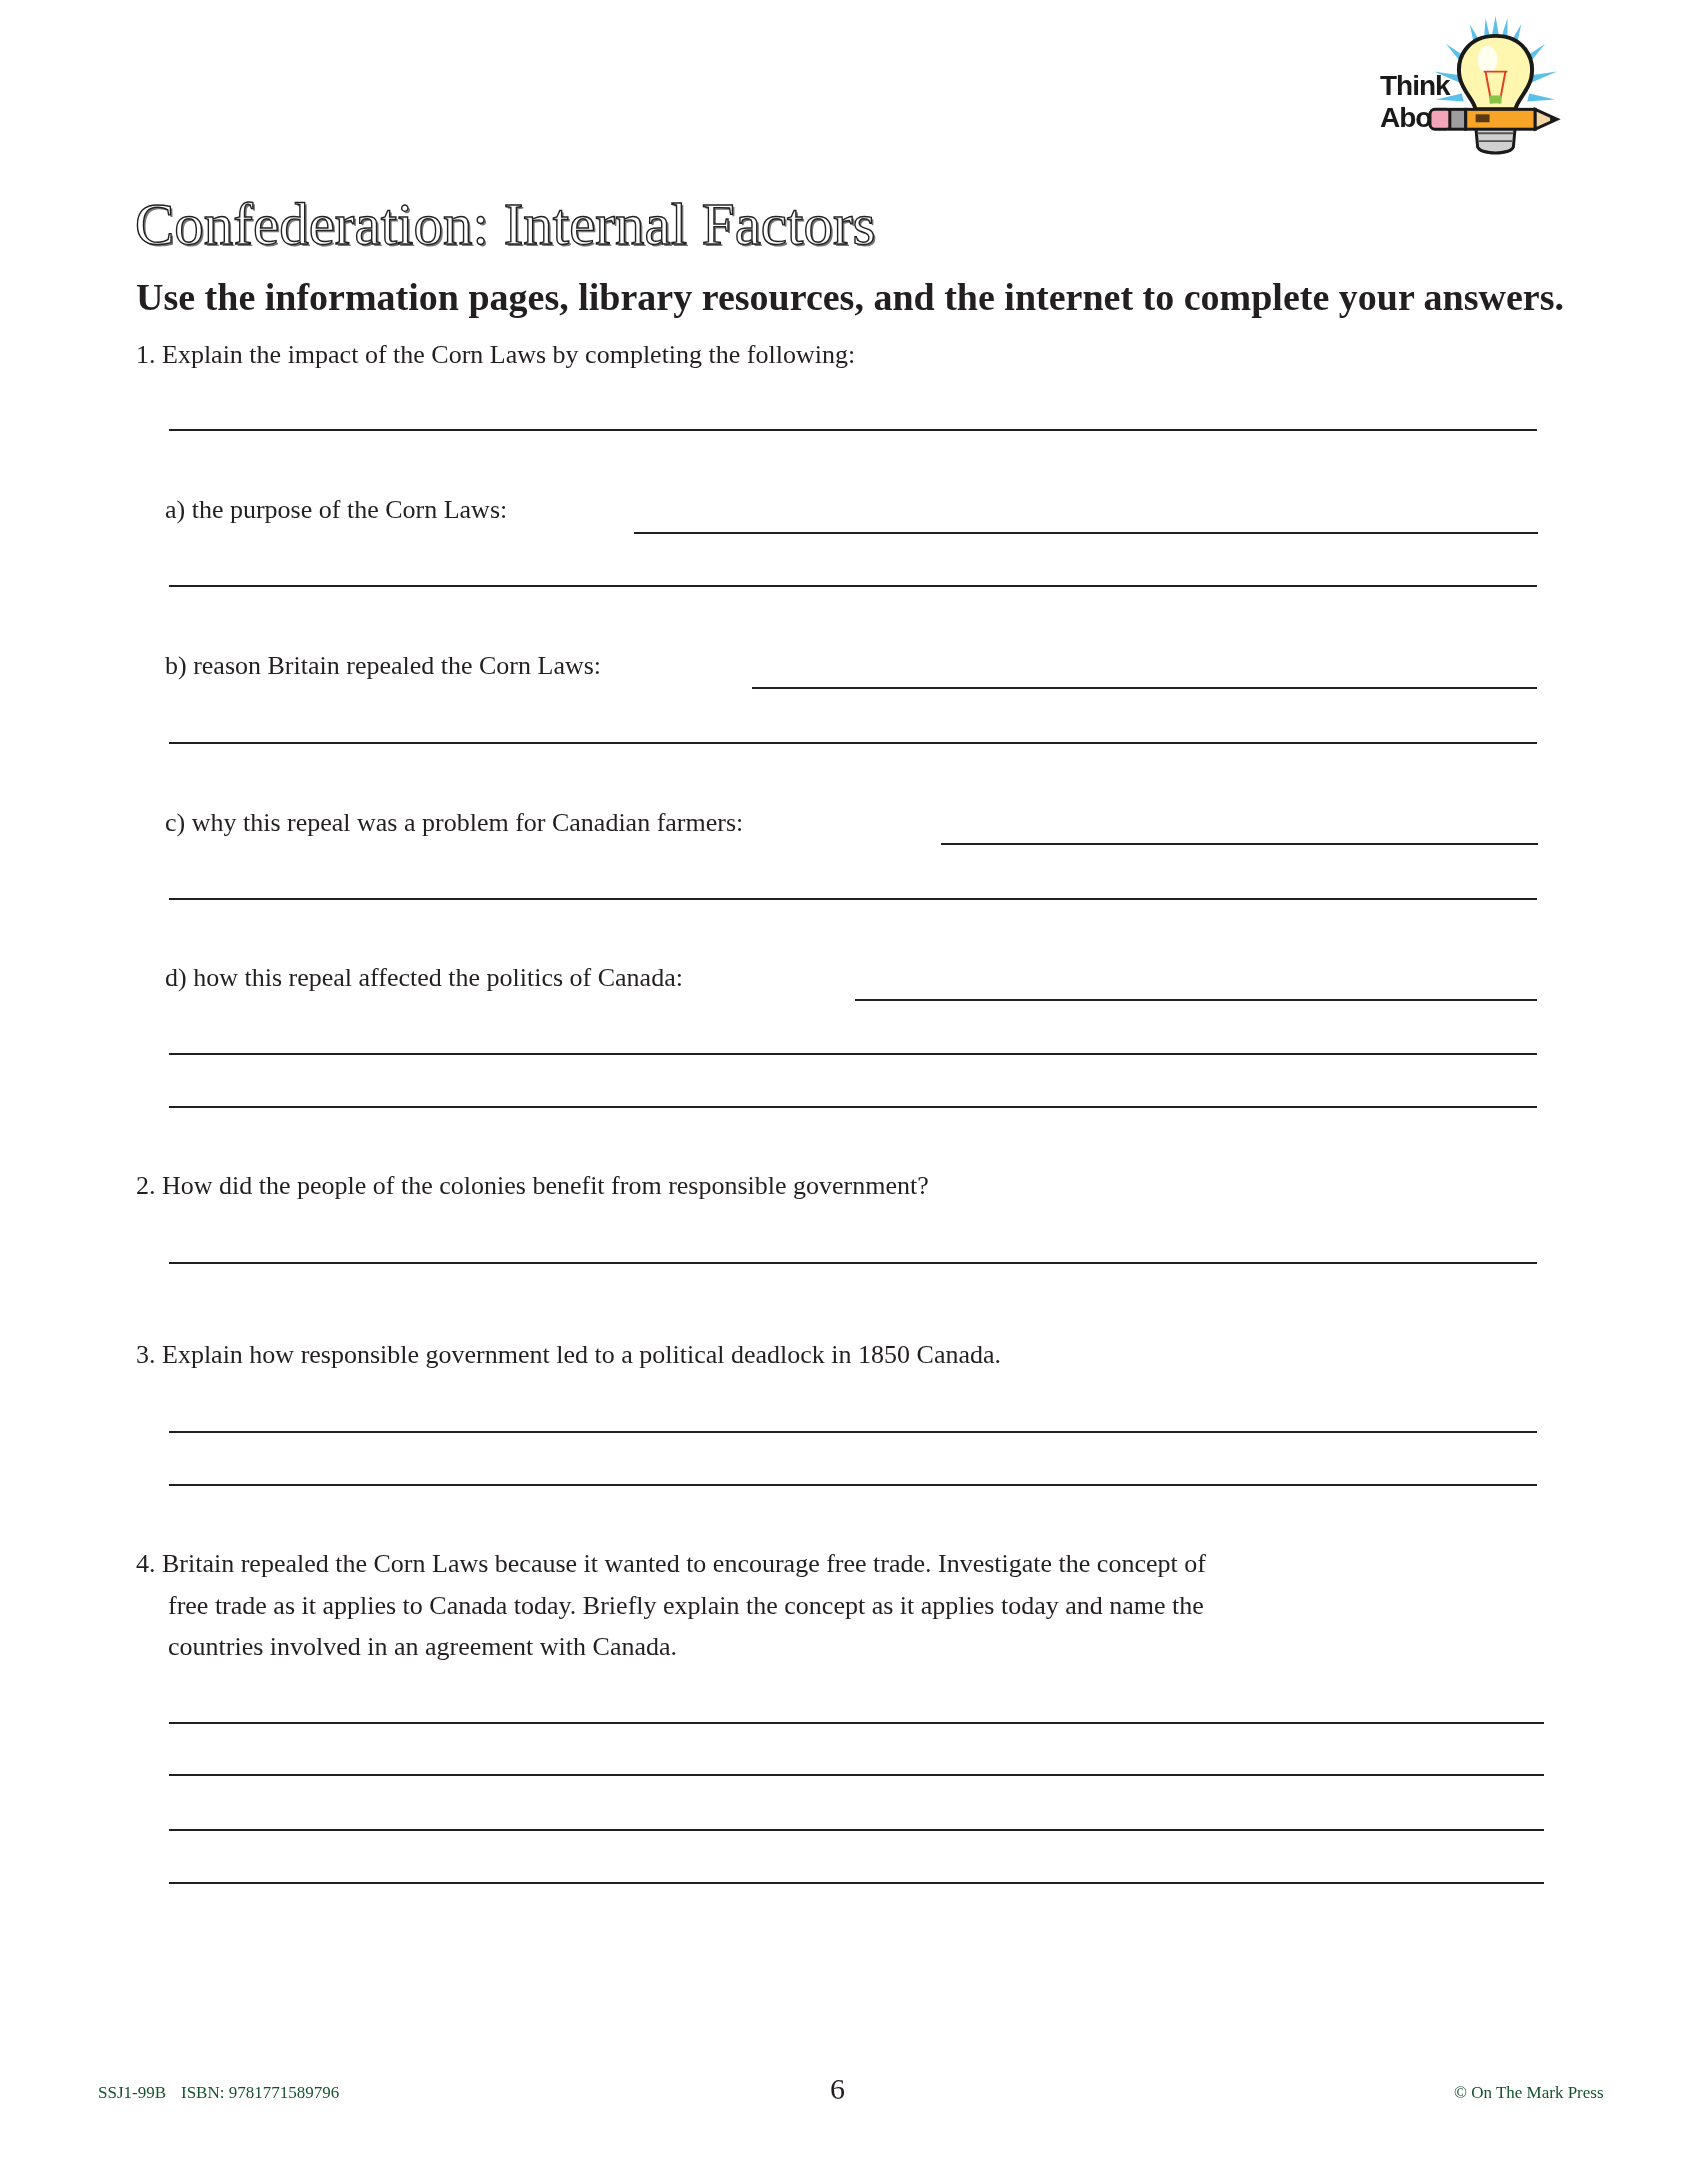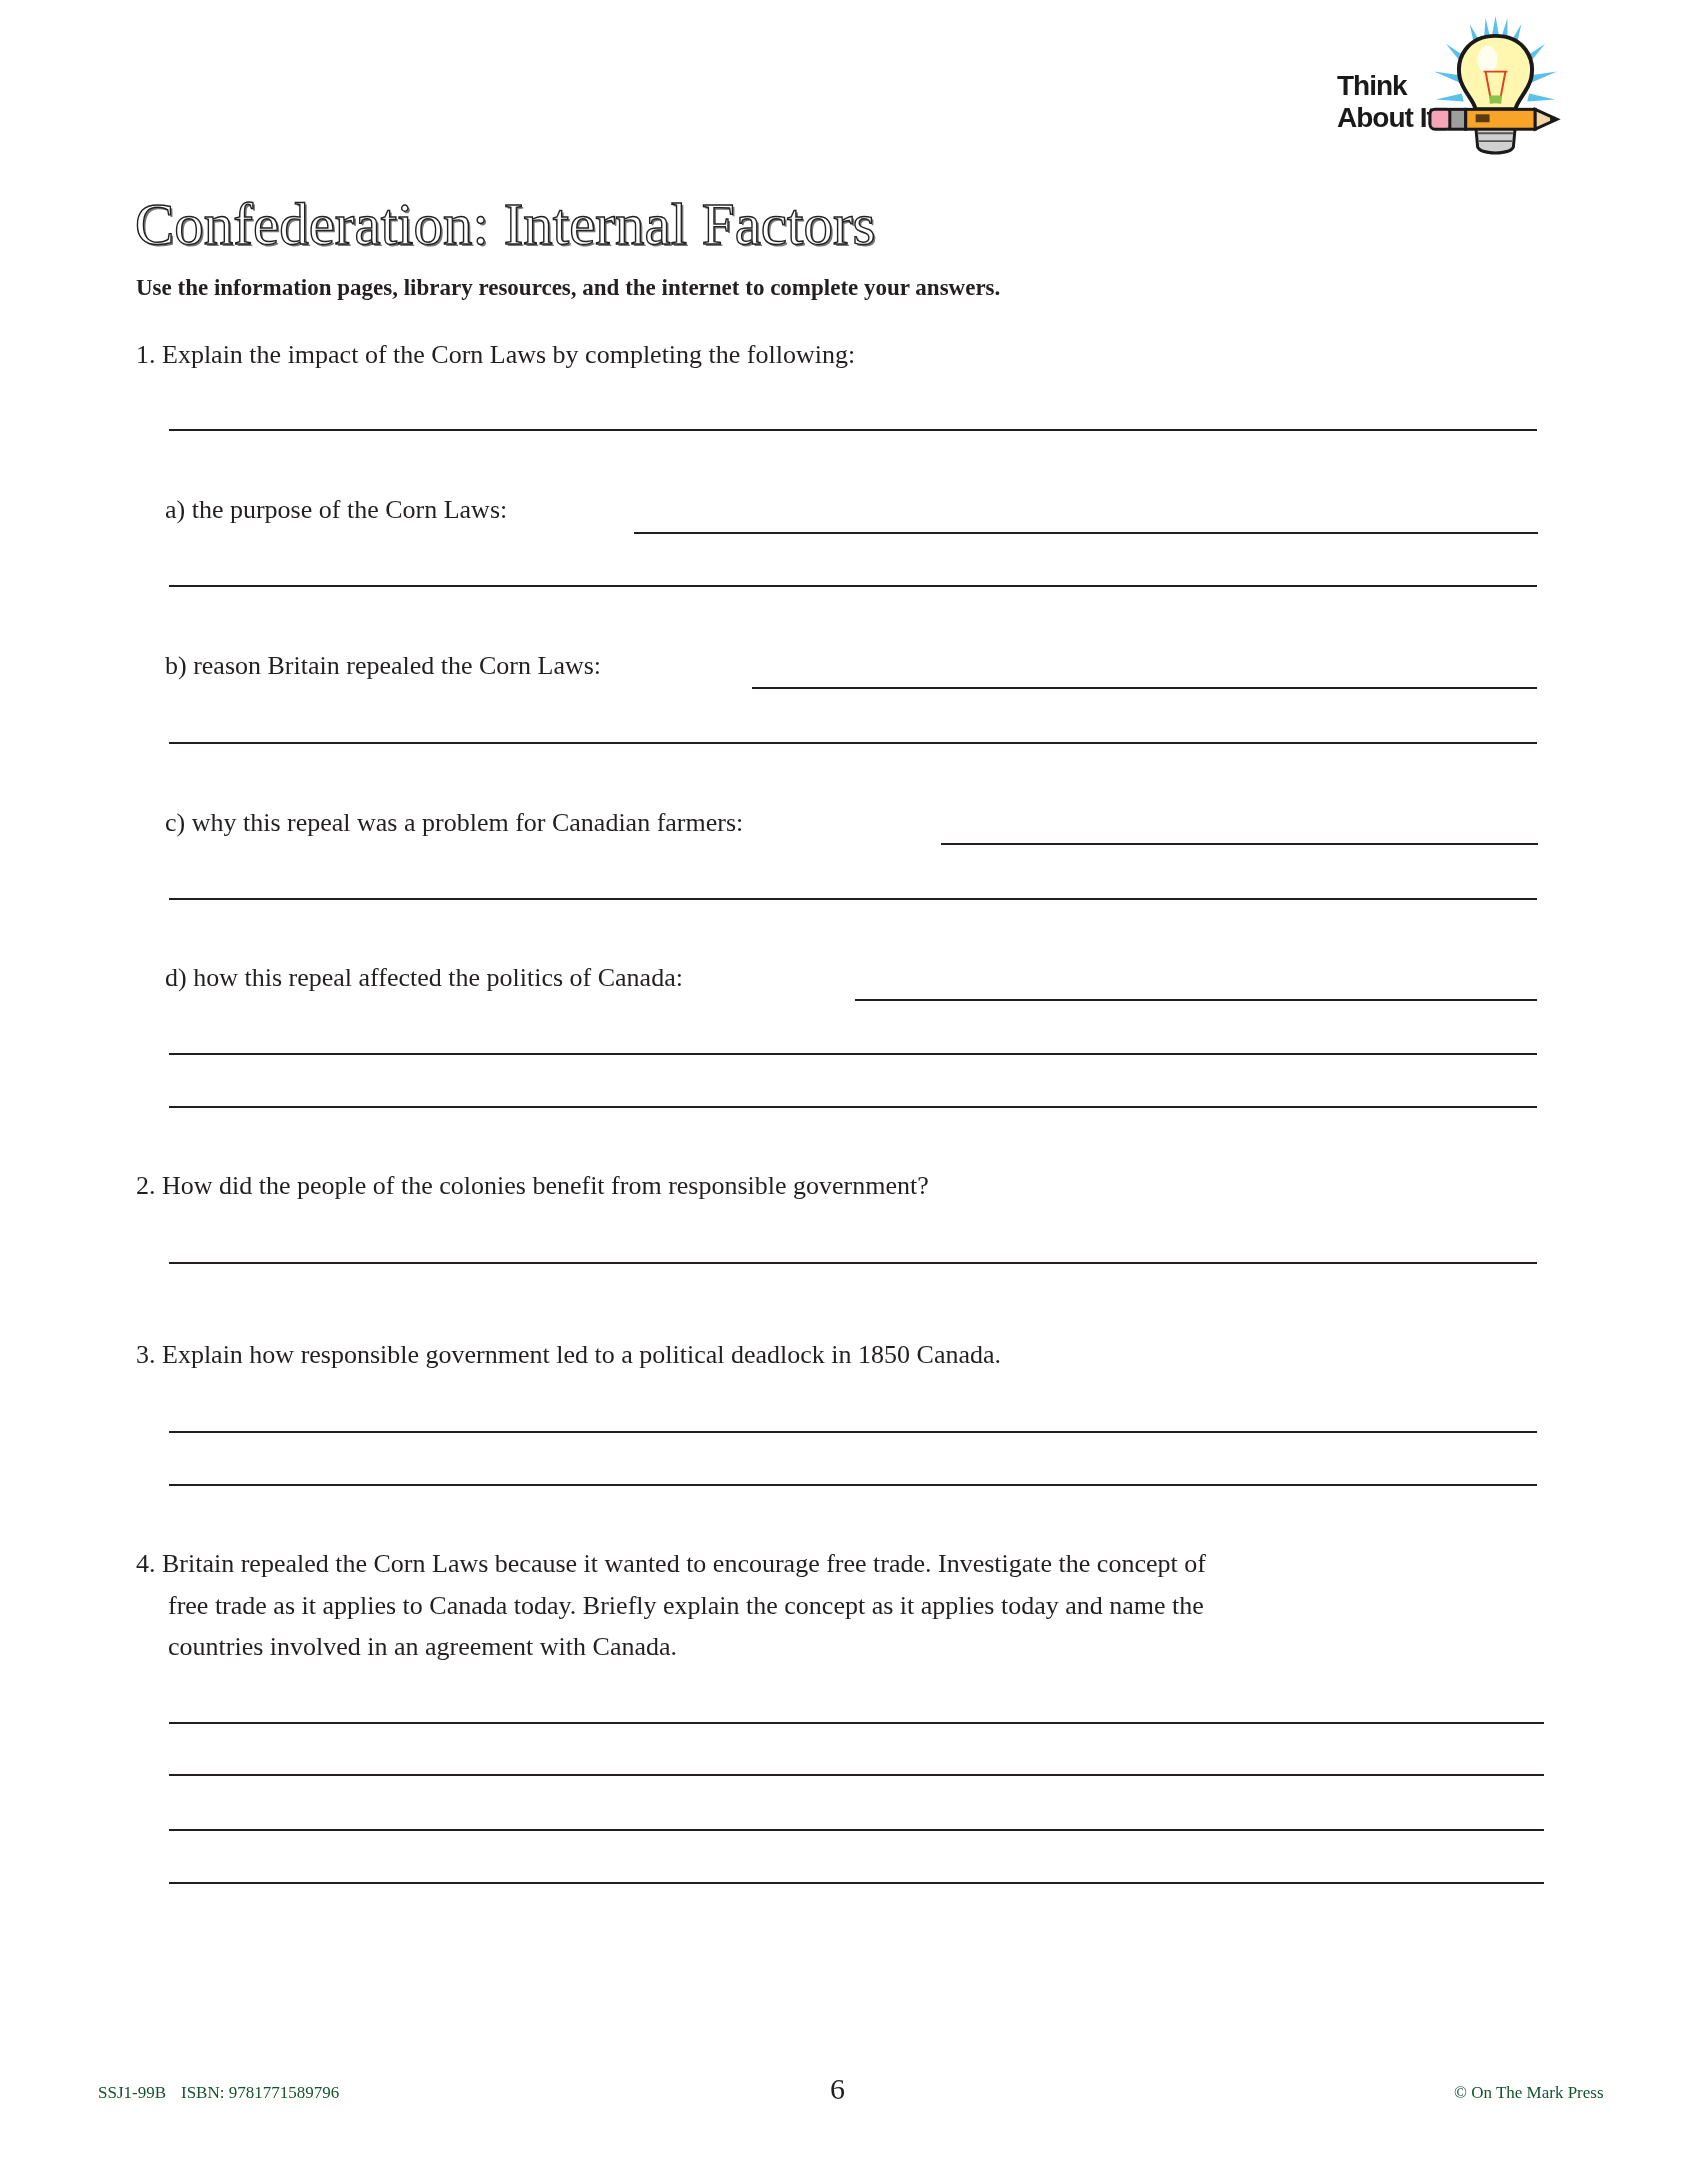--- a/index.html
+++ b/index.html
@@ -4,31 +4,31 @@
 <style>
   html, body { margin: 0; padding: 0; background: #ffffff; }
   body { width: 1683px; height: 2178px; position: relative; overflow: hidden;
          font-family: "Liberation Serif", "DejaVu Serif", serif; color: #231f20; }
   .abs { position: absolute; }
   .logo-text { font-family: "Liberation Sans", "DejaVu Sans", sans-serif; font-weight: bold;
                font-size: 28px; line-height: 30px; color: #1a1a1a; letter-spacing: -1px; }
   .title { font-family: "Liberation Serif", serif; font-size: 59px; font-weight: normal;
            color: #fff; -webkit-text-stroke: 1.4px #222;
            text-shadow: 2px 2px 0 #777; letter-spacing: 0px; white-space: nowrap; }
-  .instr { font-family: "Liberation Serif", serif; font-weight: bold; font-size: 23px;
+  .instr { font-family: "Liberation Serif", serif; font-weight: bold; font-size: 38px;
            color: #231f20; white-space: nowrap; }
   .q { font-size: 26px; white-space: nowrap; color: #231f20; transform-origin: left top; }
   .rule { position: absolute; height: 0; border-top: 2px solid #231f20; }
   .footer { font-size: 17px; color: #14532d; white-space: nowrap; }
   .pagenum { font-size: 30px; color: #231f20; }
 </style>
 </head>
 <body>
 
-<div class="abs" style="left:1337px; top:71px; width:238px; height:99px;">
+<div class="abs" style="left:1380px; top:71px; width:238px; height:99px;">
   <div class="abs logo-text" style="left:0; top:0;">Think</div>
   <div class="abs logo-text" style="left:0; top:32px;">About It</div>
 </div>
 <svg class="abs" style="left:1426px; top:14px;" width="139" height="149" viewBox="0 0 140 150">
 
   <g fill="#5bc0ea">
     <polygon points="70,2 75,30 65,30"></polygon>
     <polygon points="44,10 58,34 50,38"></polygon>
     <polygon points="96,10 90,38 82,34"></polygon>
     <polygon points="20,30 44,46 38,52"></polygon>

